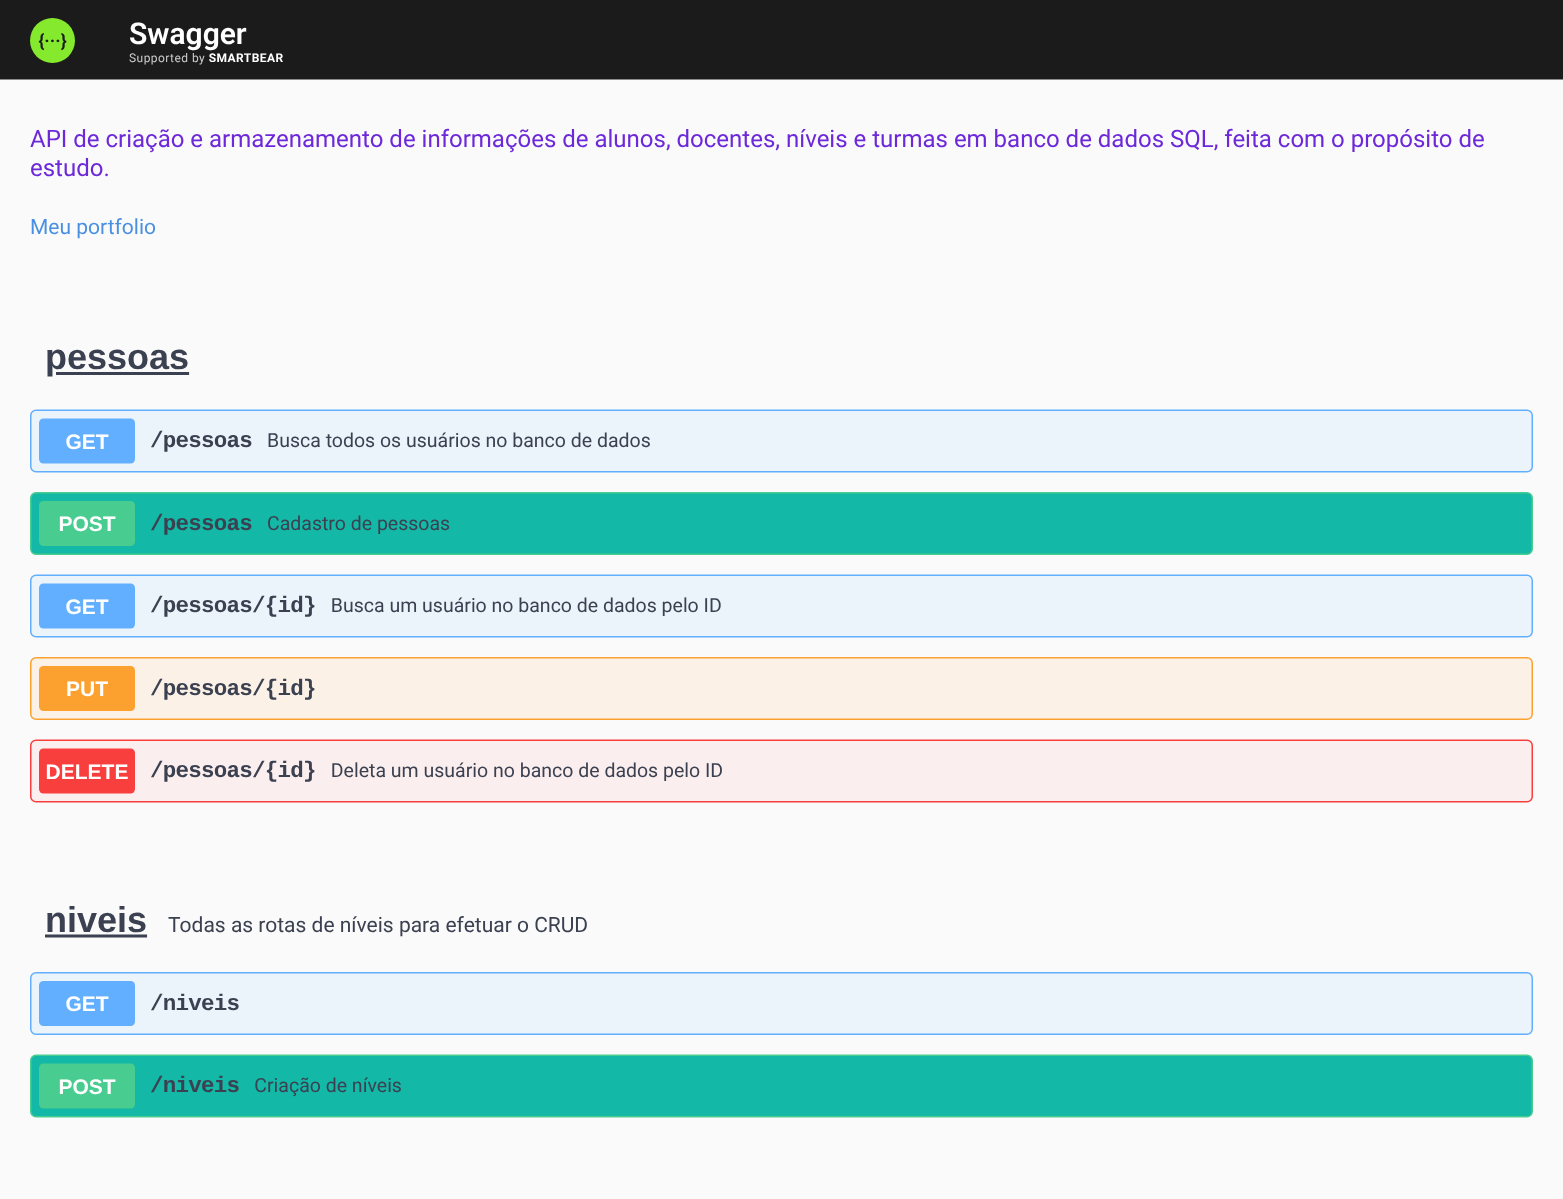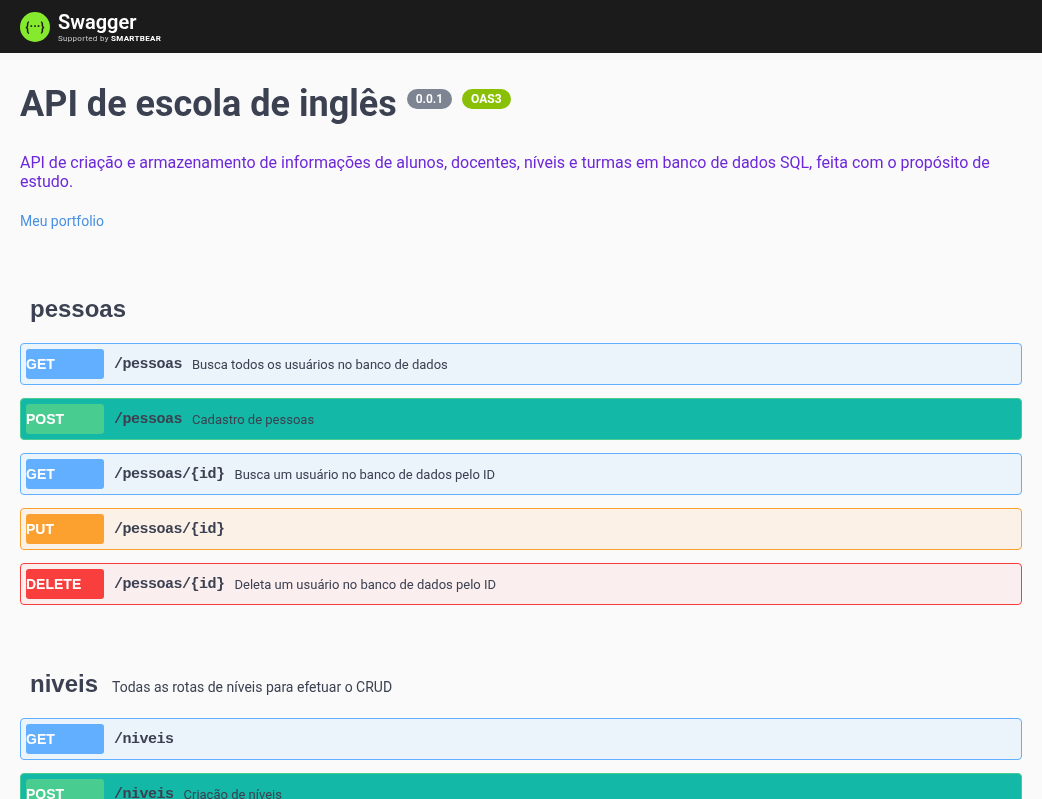--- a/index.html
+++ b/index.html
@@ -48,20 +48,21 @@
       text-align: right;
       letter-spacing: 0.3px;
     }
     .logo-sub strong {
       color: #fff;
       font-weight: 700;
     }
     .logo-wrap {
       display: flex;
       flex-direction: column;
+      margin-left: 28px;
     }
     .content {
       padding: 30px 20px 20px 20px;
     }
     .title-row {
       display: flex;
       align-items: flex-start;
       gap: 10px;
       margin-bottom: 28px;
     }
@@ -107,20 +108,21 @@
       align-items: baseline;
       gap: 14px;
       padding: 10px 10px 10px 10px;
       cursor: pointer;
     }
     .tag-name {
       font-size: 24px;
       font-weight: 700;
       font-family: -apple-system, sans-serif;
       color: #3b4151;
+      text-decoration: underline;
     }
     .tag-desc {
       font-size: 14px;
       color: #3b4151;
     }
     .operations {
       margin-top: 10px;
     }
     .operation {
       border-radius: 4px;
@@ -145,21 +147,22 @@
     }
     .op-delete {
       background: #fbeeee;
       border: 1px solid #f93e3e;
     }
     .method {
       color: #fff;
       font-weight: 700;
       font-size: 14px;
       padding: 7px 0;
-      width: 78px;
+      width: 64px;
+      text-align: center;
       border-radius: 3px;
       font-family: -apple-system, sans-serif;
     }
     .method-get { background: #61affe; }
     .method-post { background: #49cc90; }
     .method-put { background: #fca130; }
     .method-delete { background: #f93e3e; }
     .path {
       font-family: "Courier New", monospace;
       font-weight: 700;
@@ -181,25 +184,20 @@
     <div class="logo-wrap">
       <span class="logo-text">Swagger</span>
       <span class="logo-sub">
         <span>Supported by </span><strong>SMARTBEAR</strong>
       </span>
     </div>
   </div>
 </div>
 
 <div class="content">
-  <div class="title-row">
-    <h2 class="title">API de escola de inglês</h2>
-    <span class="version-badge">0.0.1</span>
-    <span class="oas-badge">OAS3</span>
-  </div>
   <p class="description">API de criação e armazenamento de informações de alunos, docentes, níveis e turmas em banco de dados SQL, feita com o propósito de estudo.</p>
   <a class="portfolio-link">Meu portfolio</a>
 
   <div id="tags-container">
       <div class="tag-section">
         <div class="tag-header">
           <span class="tag-name">pessoas</span>
         </div>
         <div class="operations">
           <div class="operation op-get">

